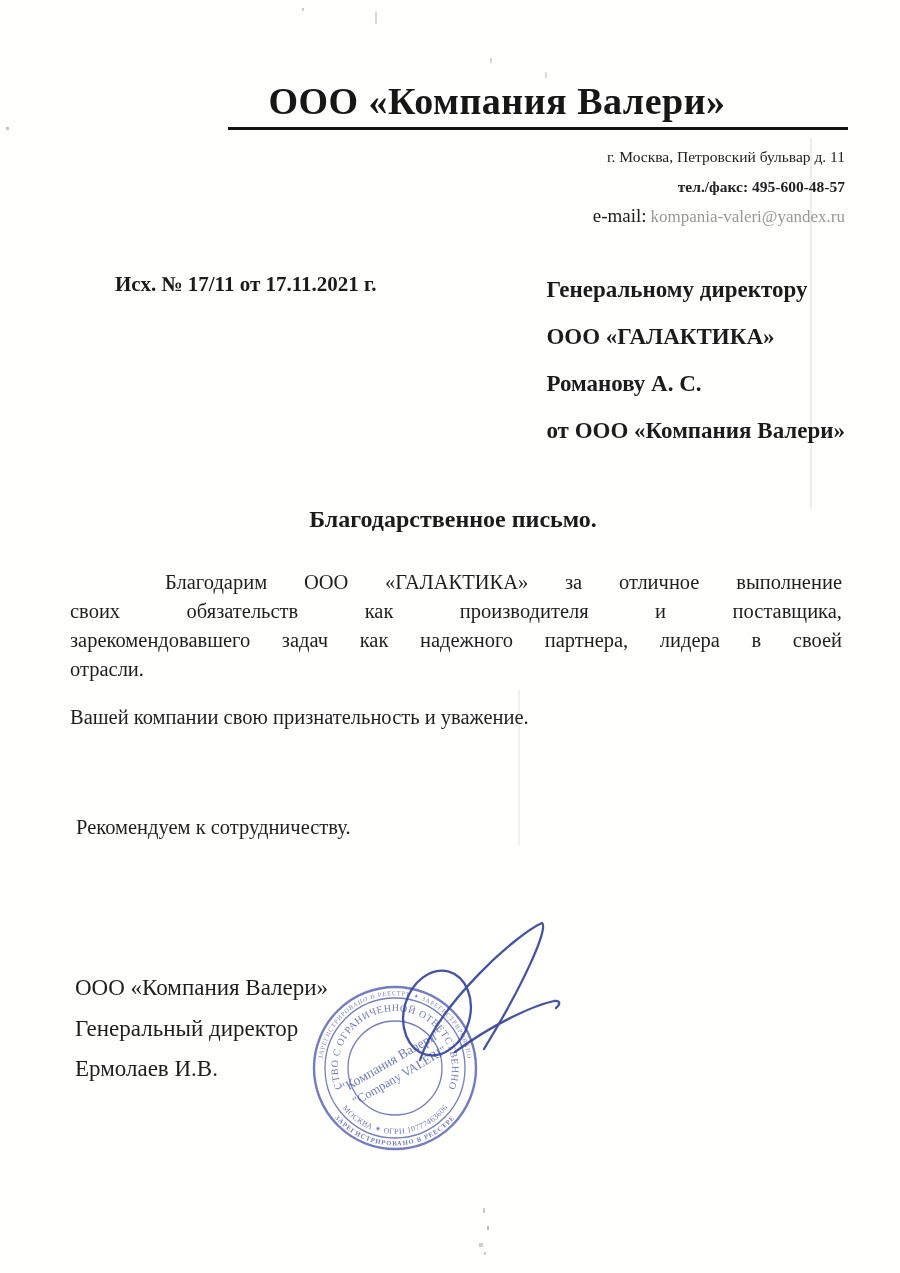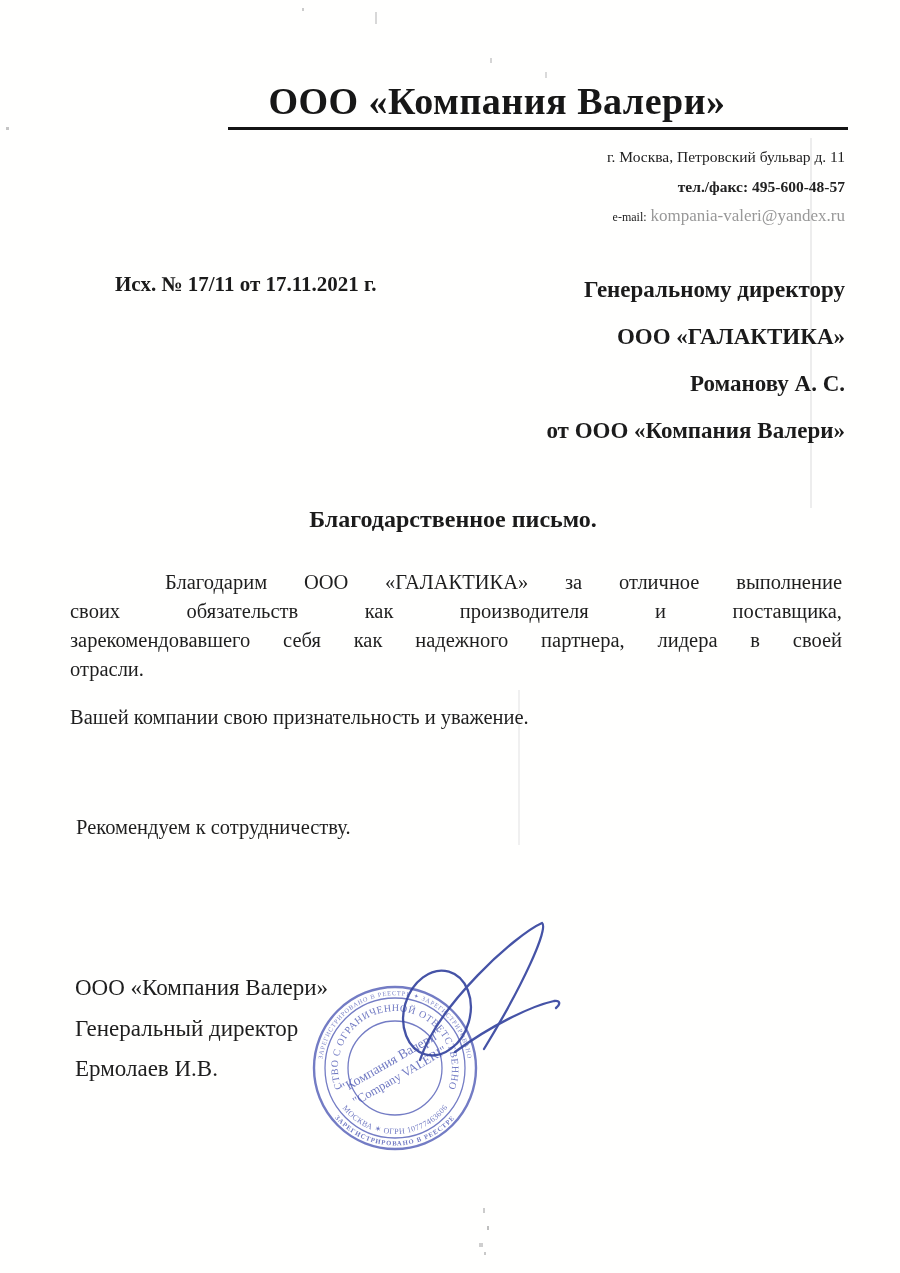--- a/index.html
+++ b/index.html
@@ -14,29 +14,29 @@
     position:absolute; top:79px; left:497px; transform:translateX(-50%);
     font-size:38px; font-weight:700; white-space:nowrap; letter-spacing:0.5px;
     color:#171717;
   }
   .header-rule { position:absolute; left:228px; top:127px; width:620px; height:3px; background:#141414; }
   .contact-block {
     position:absolute; top:142px; right:55px; text-align:right;
     font-size:15.5px; line-height:29.5px; color:#222; white-space:nowrap;
   }
   .contact-block .phone { font-weight:700; }
-  .email-label { color:#1c1c1c; font-size:12px; }
+  .email-label { color:#1c1c1c; font-size:19px; }
   .email-value { color:#989898; font-size:17px; }
   
   .outgoing-number {
     position:absolute; left:115px; top:272px;
     font-size:21px; font-weight:700; white-space:nowrap; color:#1b1b1b;
   }
   .addressee {
-    position:absolute; top:266px; right:55px; text-align:right;
+    position:absolute; top:266px; right:55px; 
     font-size:23px; font-weight:700; line-height:47px; white-space:nowrap; color:#1b1b1b;
   }
   
   .letter-title {
     position:absolute; top:484px; left:453px; transform:translateX(-50%);
     font-size:24px; font-weight:700; white-space:nowrap; color:#1b1b1b;margin-top:22px;
   }
   .para { position:absolute; left:70px; width:772px; font-size:20.5px; line-height:29px; color:#1e1e1e; }
   .para.p1 { top:568px; }
   .para.p2 { top:703px; }
@@ -91,21 +91,21 @@
     <div>ООО «ГАЛАКТИКА»</div>
     <div>Романову А. С.</div>
     <div>от ООО «Компания Валери»</div>
   </div>
 
   <div class="letter-title">Благодарственное письмо.</div>
 
   <div class="para p1">
     <div class="bline first">Благодарим ООО «ГАЛАКТИКА» за отличное выполнение</div>
     <div class="bline">своих обязательств как производителя и поставщика,</div>
-    <div class="bline">зарекомендовавшего себя как надежного партнера, лидера в своей</div>
+    <div class="bline">зарекомендовавшего задач как надежного партнера, лидера в своей</div>
     <div class="bline last">отрасли.</div>
   </div>
 
   <div class="para p2">
     <div class="bline last">Вашей компании свою признательность и уважение.</div>
   </div>
 
   <div class="para p3">
     <div class="bline last">Рекомендуем к сотрудничеству.</div>
   </div>

